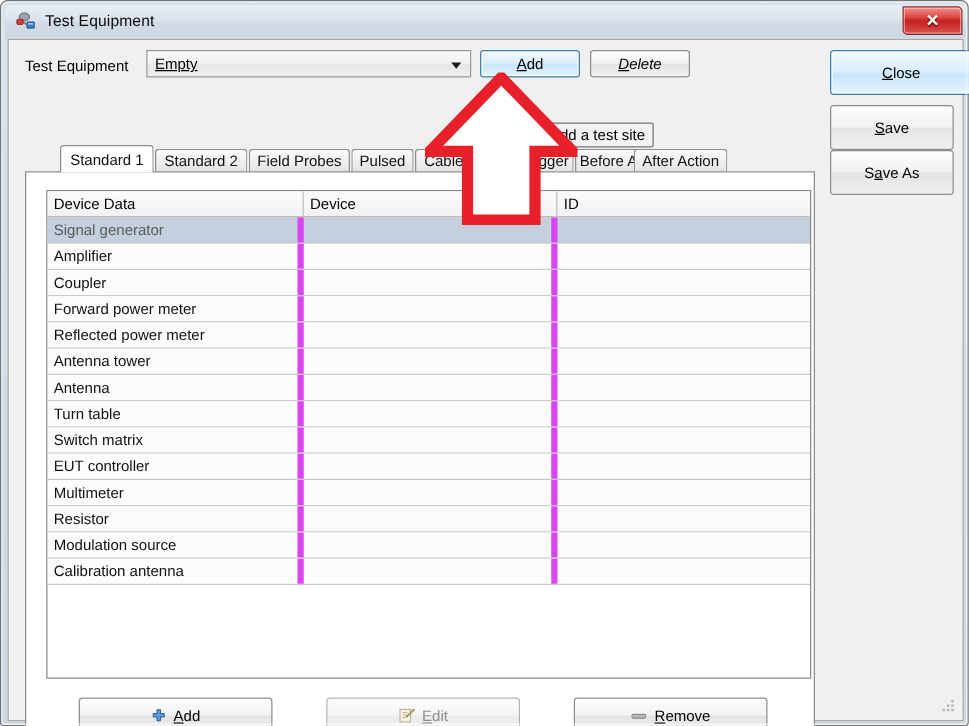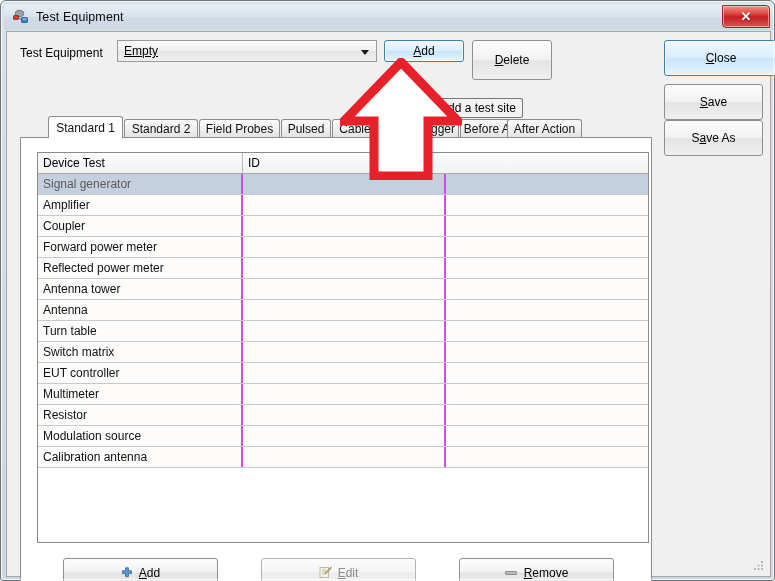--- a/index.html
+++ b/index.html
@@ -112,21 +112,21 @@
     position: absolute;
   }
   .btn.focus {
     border: 1px solid #3c7fb1;
     background: linear-gradient(180deg,#f0f8ff 0%, #dbeeff 47%, #c9e5fb 53%, #e6f4ff 100%);
     box-shadow: inset 0 0 0 1px #ffffff;
   }
   .btn.disabled { color: #8d8d8d; }
 
   #btn-add-top  { left: 377px; top: 8px;  width: 80px;  height: 22px; }
-  #btn-delete   { left: 465px; top: 8px;  width: 80px;  height: 40px; }
+  #btn-delete   { left: 465px; top: 8px;  width: 80px;  height: 22px; font-style: italic; }
 
   #btn-close    { left: 657px; top: 8px;  width: 114px;  height: 36px; }
   #btn-save     { left: 657px; top: 52px; width: 99px;  height: 36px; }
   #btn-saveas   { left: 657px; top: 88px; width: 99px;  height: 36px; }
 
   .mn { text-decoration: underline; }
 
   
   #tooltip {
     position: absolute;
@@ -207,21 +207,21 @@
     display: flex;
     height: 20px;
     border-bottom: 1px solid #c9c9c9;
     background: #fdfcfb;
   }
   .grid-row .cell {
     font-size: 12px; color: #111;
     display: flex; align-items: center;
     padding-left: 5px;
     box-sizing: border-box;
-    border-right: 2px solid #d946ef;
+    border-right: 5px solid #d946ef;
   }
   .grid-row.selected { background: #c5d0de; }
   .grid-row.selected .cell { color: #5a5a5a; }
   .c0 { width: 205px; }
   .c1 { width: 203px; }
   .c2 { width: 202px; border-right: none !important; }
 
   
   #btn-add-bot { left: 42px;  top: 420px; width: 155px; height: 29px; }
   #btn-edit    { left: 240px; top: 420px; width: 155px; height: 29px;
@@ -324,21 +324,22 @@
         </div>
         <div class="tab" style="left: 459px; width: 75px;">
           <span>After Action</span>
         </div>
       </div>
 
     <div id="tabpage">
 
       <div id="grid">
         <div class="grid-header">
-          <div class="cell c0">Device Test</div>
+          <div class="cell c0">Device Data</div>
+          <div class="cell c1">Device</div>
           <div class="cell c2">ID</div>
         </div>
         <div id="grid-body">
             <div class="grid-row selected">
               <div class="cell c0">Signal generator</div>
               <div class="cell c1"></div>
               <div class="cell c2"></div>
             </div>
             <div class="grid-row">
               <div class="cell c0">Amplifier</div>

